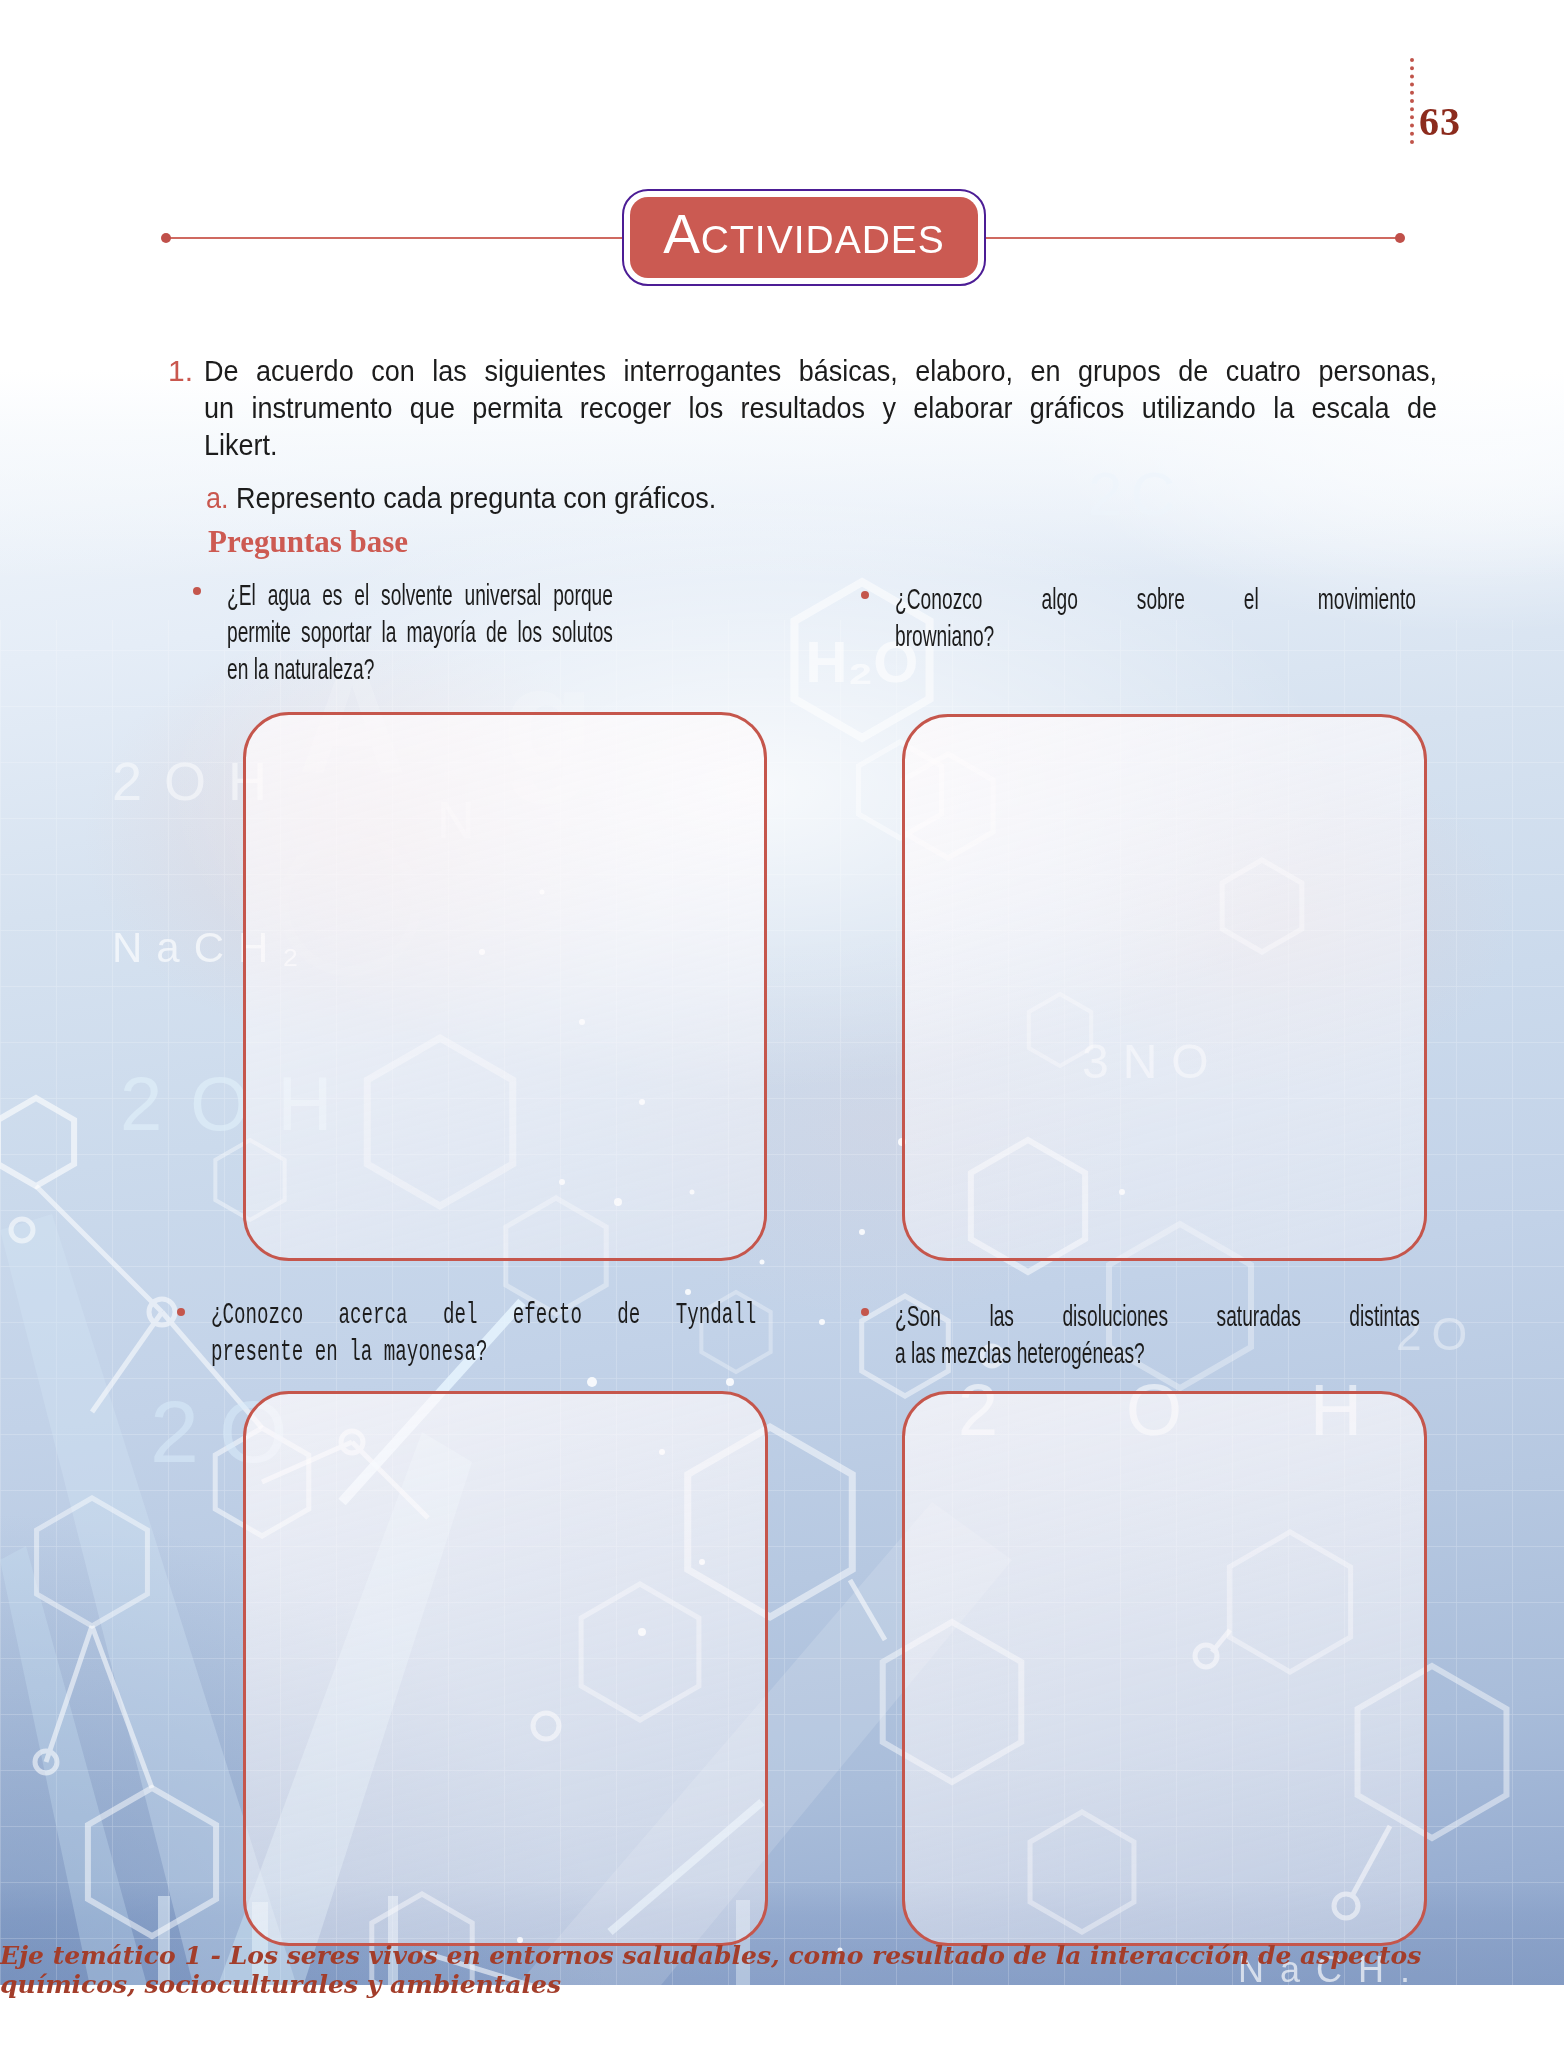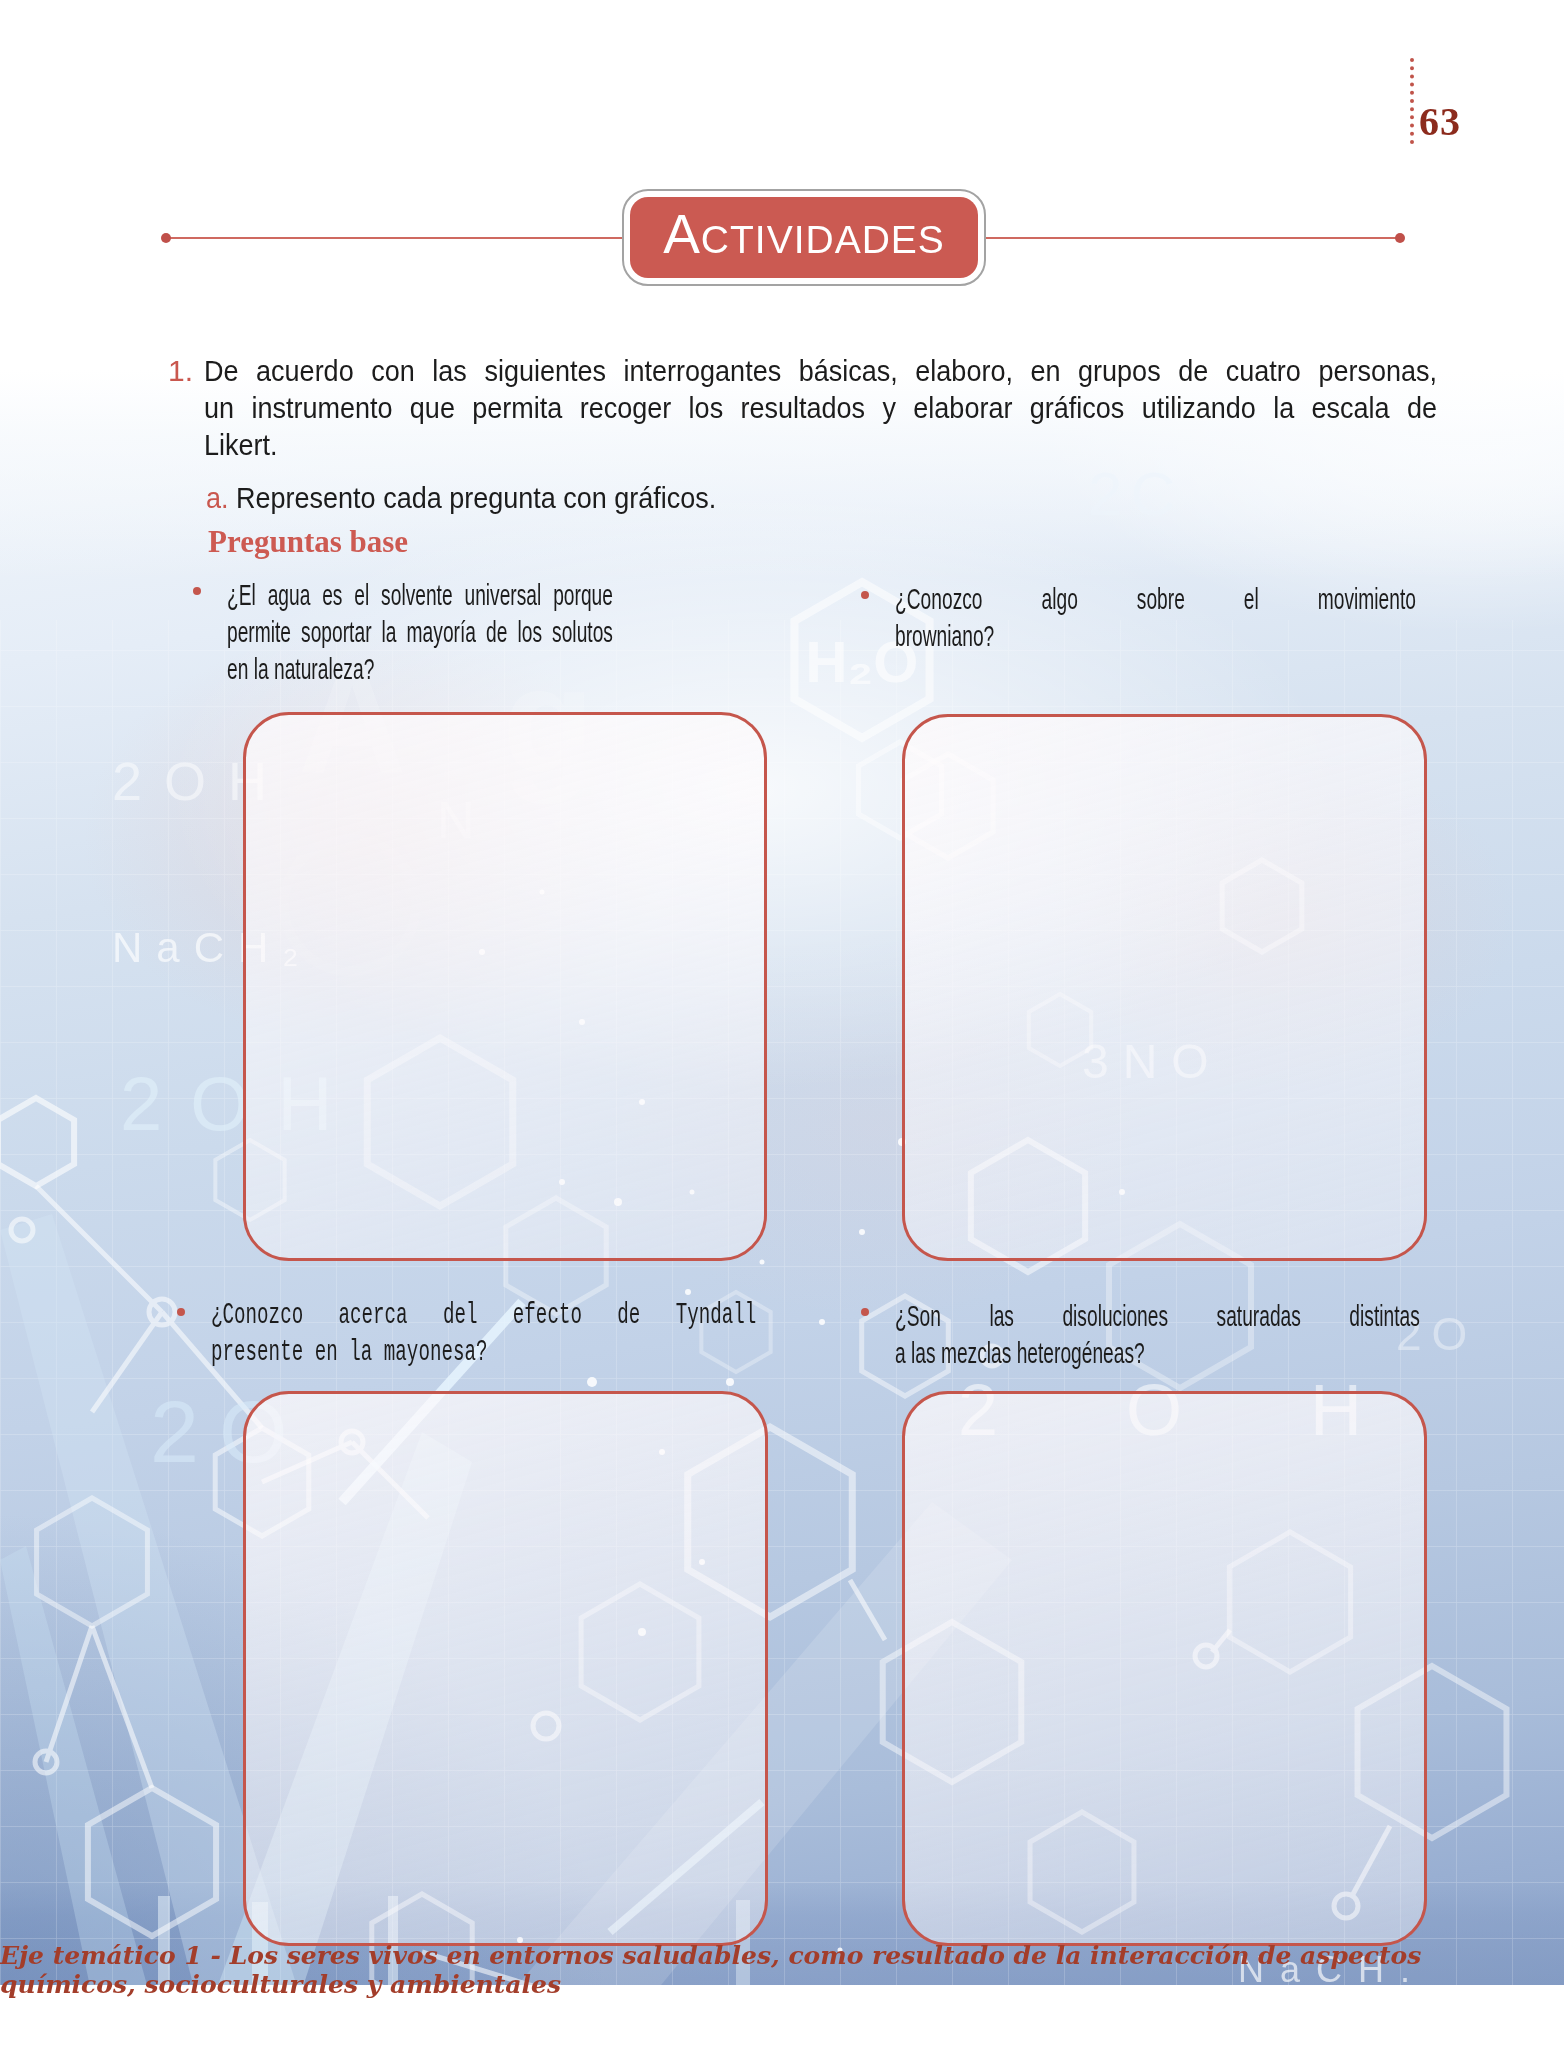--- a/index.html
+++ b/index.html
@@ -25,21 +25,21 @@
   .pageno-rule{position:absolute;left:1410px;top:58px;height:86px;width:0;
     border-left:4px dotted #c0544a;}
   .pageno{position:absolute;left:1419px;top:98px;font-family:"Liberation Serif",serif;
     font-weight:bold;font-size:40px;color:#8c2b1d;letter-spacing:1px;}
 
   
   .title-rule{position:absolute;left:166px;top:237px;width:1234px;height:2px;background:#cf6960;}
   .title-rule .dot{position:absolute;top:-4px;width:10px;height:10px;border-radius:50%;background:#c0504a;}
   .title-rule .dot.l{left:-5px;} .title-rule .dot.r{right:-5px;}
   .badge{position:absolute;left:622px;top:189px;width:364px;height:97px;background:#ffffff;
-    border:2px solid #a3a3a3;border-radius:26px;padding:6px;box-sizing:border-box;}
+    border:2px solid #4c1d95;border-radius:26px;padding:6px;box-sizing:border-box;}
   .badge-inner{width:100%;height:100%;background:#cb5a52;border-radius:18px;
     display:flex;align-items:center;justify-content:center;}
   .badge-inner span{color:#ffffff;font-size:55px;font-variant:small-caps;letter-spacing:1px;
     line-height:1;padding-bottom:6px;}
 
   
   .abs{position:absolute;}
   .s90{transform:scaleX(0.90);transform-origin:0 0;}
   .s64{transform:scaleX(0.64);transform-origin:0 0;}
   .jline{text-align:justify;text-align-last:justify;height:37px;white-space:normal;}

